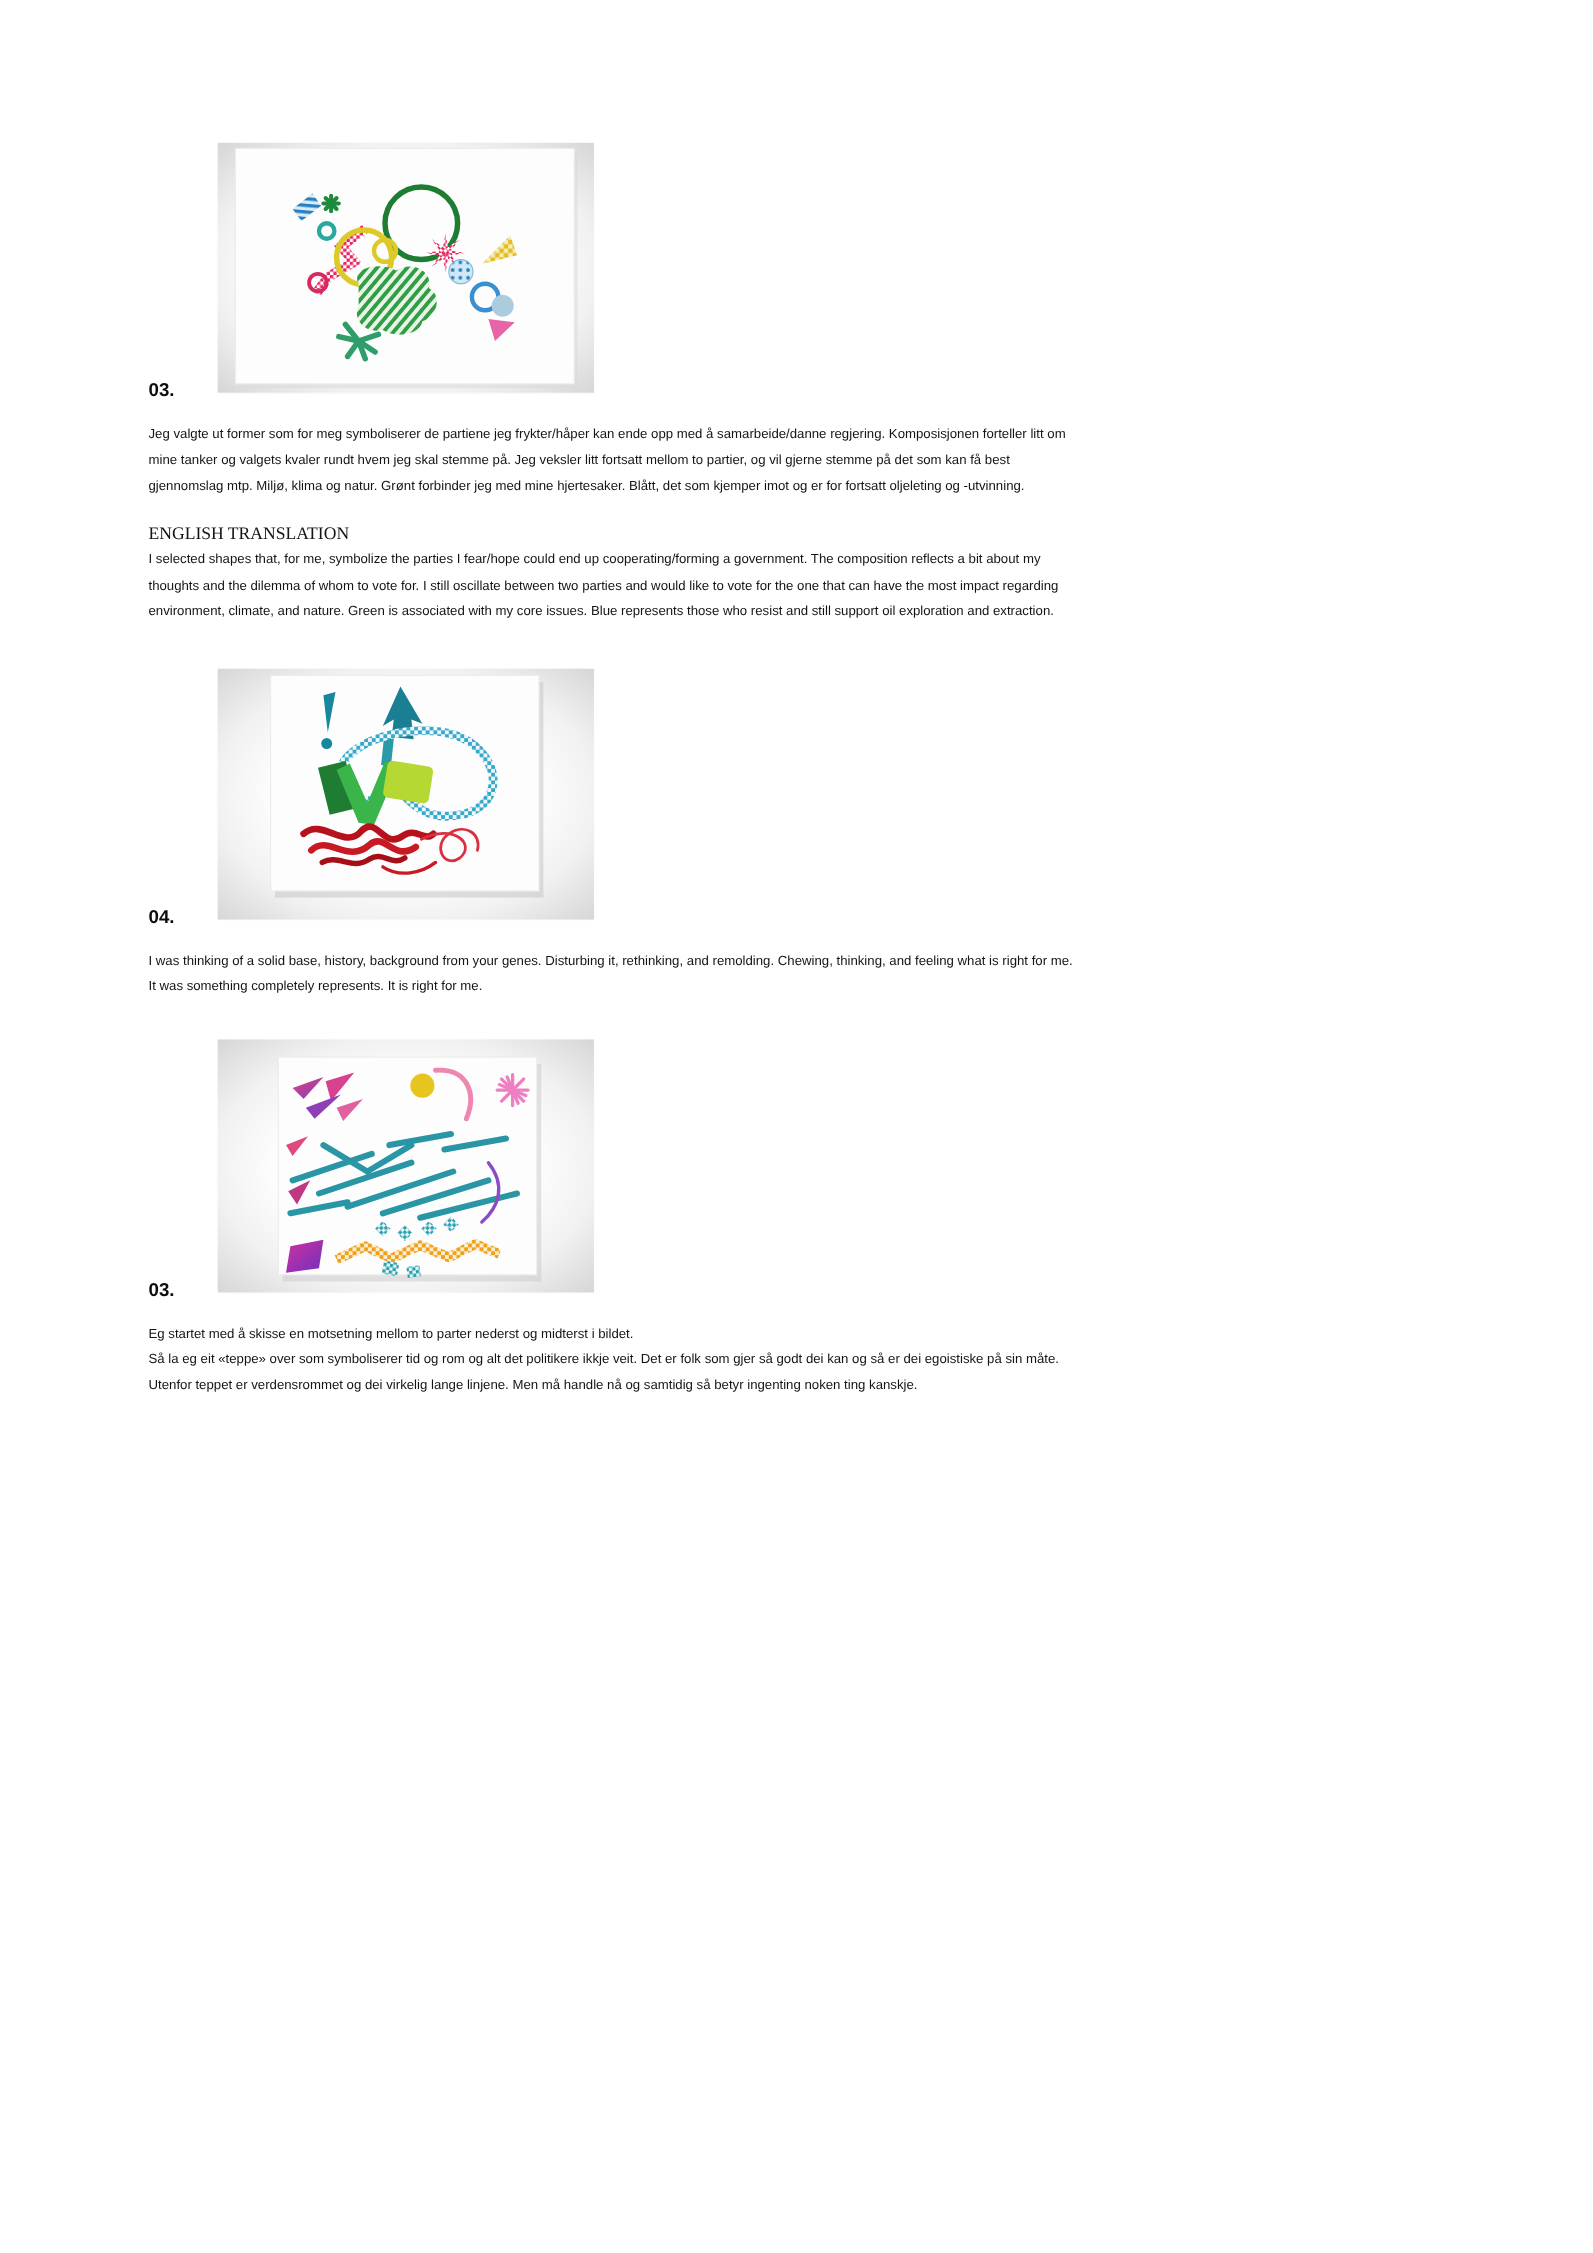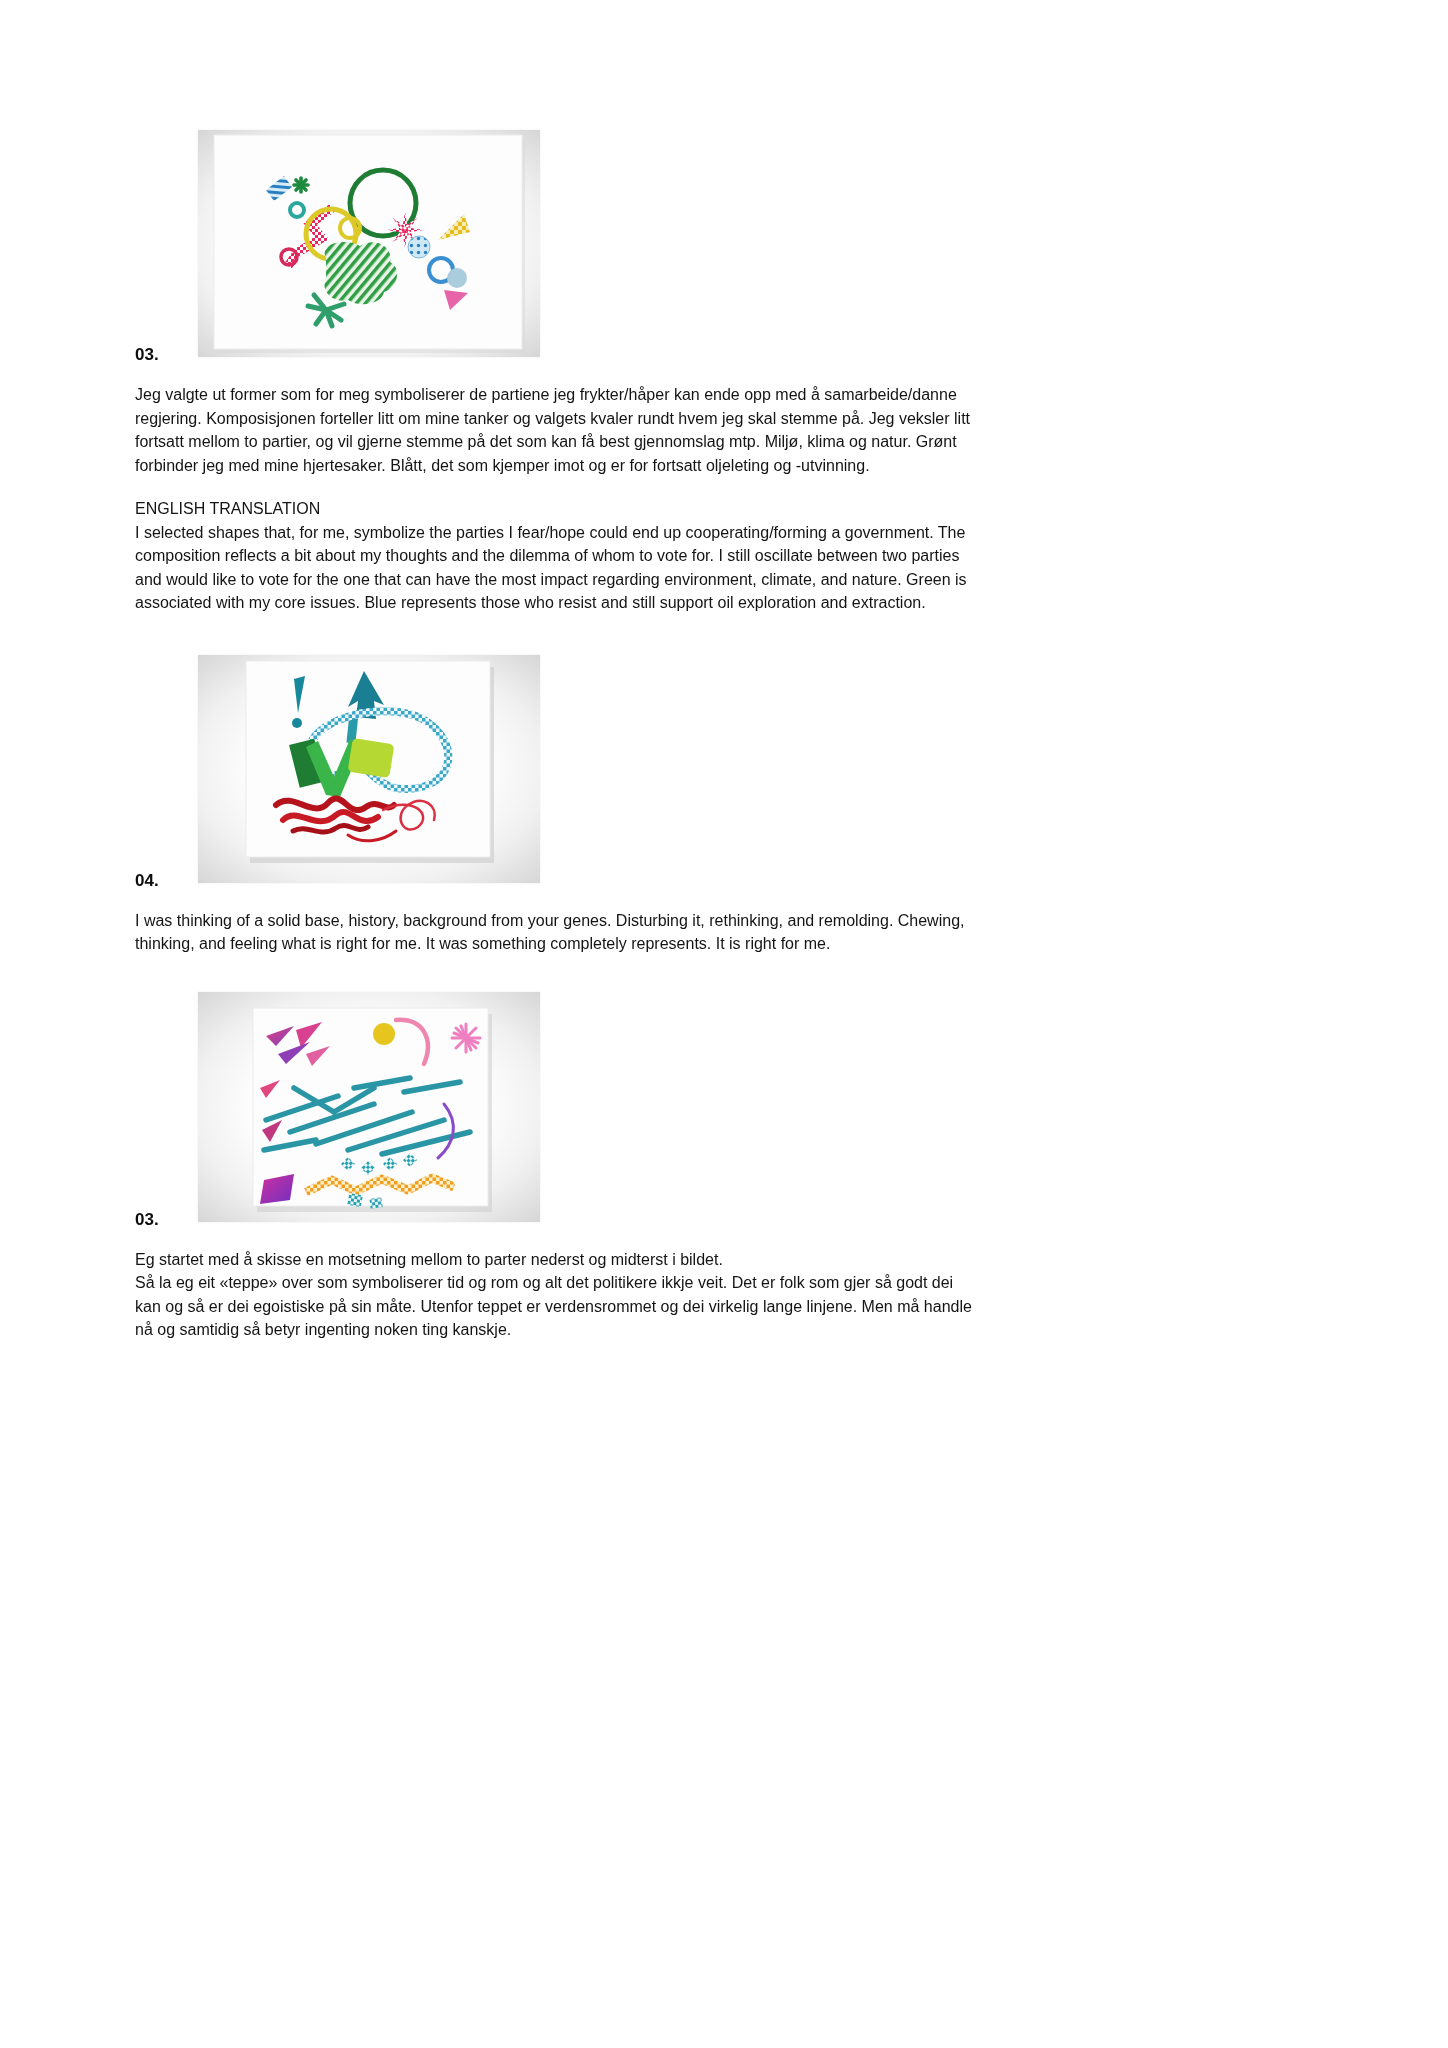--- a/index.html
+++ b/index.html
@@ -30,27 +30,27 @@
   .photo-c { height: 230px; margin-top: 36px; }
   .num {
     font-size: 17px;
     font-weight: bold;
     line-height: 24px;
     margin-top: -14px;
     color: #0d0d0d;
   }
   .body {
     width: 842px;
-    font-size: 16px;
+    font-size: 12px;
     line-height: 23.5px;
     color: #141414;
     white-space: pre-line;
   }
   .mt-para   { margin-top: 16px; }
-  .mt-caps   { margin-top: 20px; }
+  .mt-caps   { margin-top: 20px; font-family: Liberation Serif, serif; }
   .italic    { }
   .caps {
     width: 842px;
     font-size: 16px;
     line-height: 23.5px;
     color: #141414;
   }
 </style>
 </head>
 <body>

